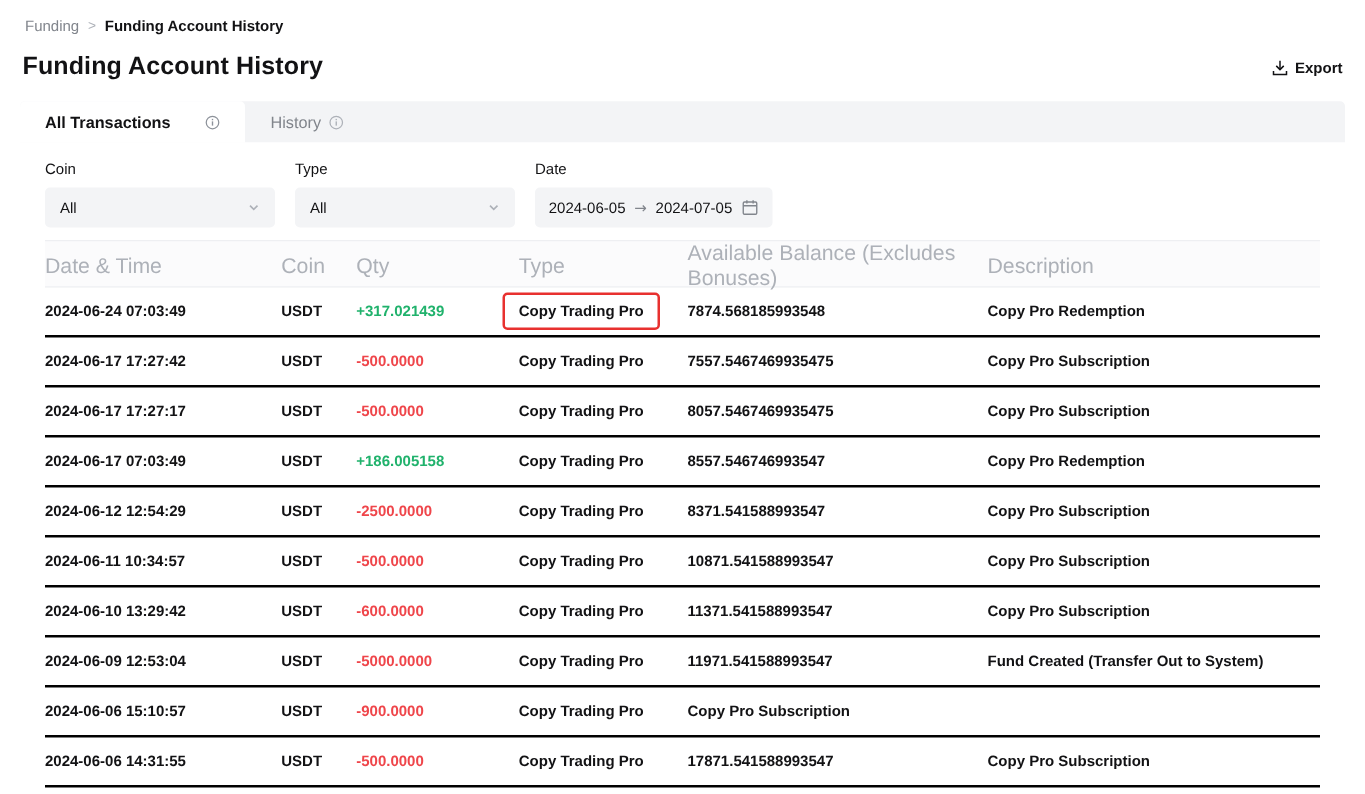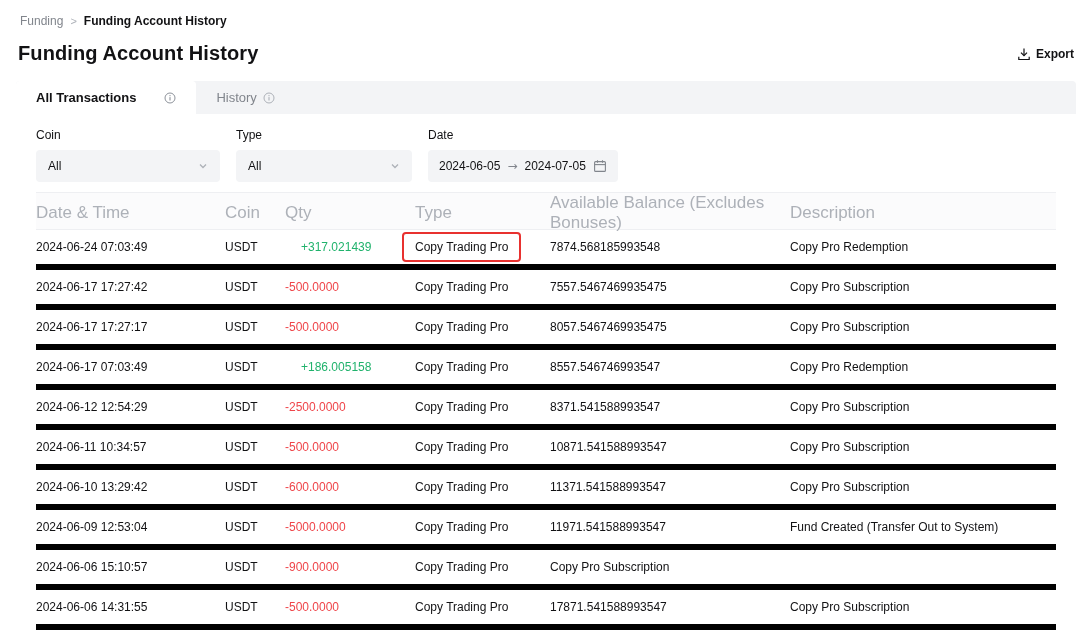--- a/index.html
+++ b/index.html
@@ -38,23 +38,23 @@
   .select.type { width:176px; }
   .date-range { height:32px; background:#f3f4f6; border-radius:4px; display:inline-flex;
     align-items:center; gap:7px; padding:0 11px; font-size:12px; color:#121214; cursor:pointer; }
   .date-range .arrow { color:#81858c; font-family:"DejaVu Sans", sans-serif; font-size:12px; }
 
   
   .table { margin-top:10px; }
   .thead, .trow { display:grid; grid-template-columns:189px 60px 130px 135px 240px 1fr; }
   .thead { height:38px; border-top:1px solid #eeeff2; border-bottom:1px solid #eeeff2; background:#fbfbfc; }
   .th { display:flex; align-items:center; font-size:17px; color:#adb1b8; padding-right:10px; }
-  .trow { height:40px; border-bottom:6px solid #000000; }
+  .trow { height:40px; border-bottom:2px solid #000000;font-weight:bold; }
   .td { display:flex; align-items:center; font-size:12px; color:#121214; padding-right:10px; white-space:nowrap; }
-  .pos { color:var(--pos, #20b26c);margin-left:16px; }
+  .pos { color:var(--pos, #20b26c); }
   .neg { color:var(--neg, #ef454a); }
   .annotated { border:2px solid var(--ann, #e8312f); border-radius:4px;
     padding:6px 11px; margin:-8px -13px; display:inline-block; }
 
   svg { flex:none; display:block; }
 </style>
 </head>
 <body>
 
 <div class="page">

